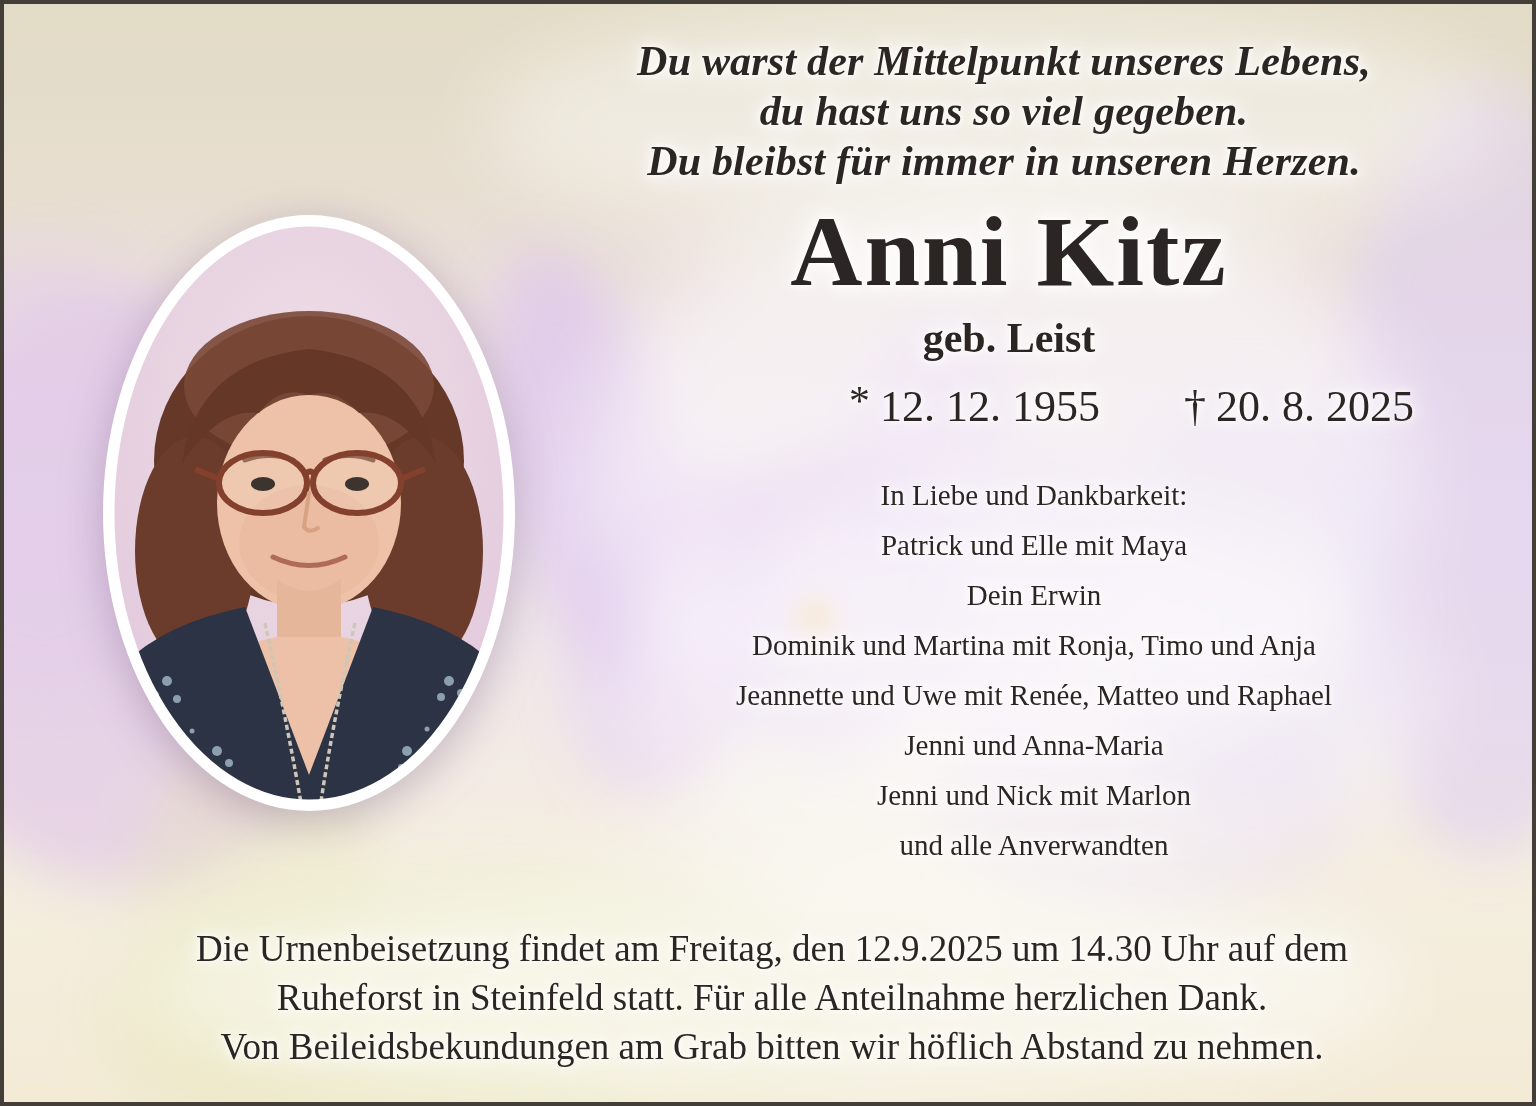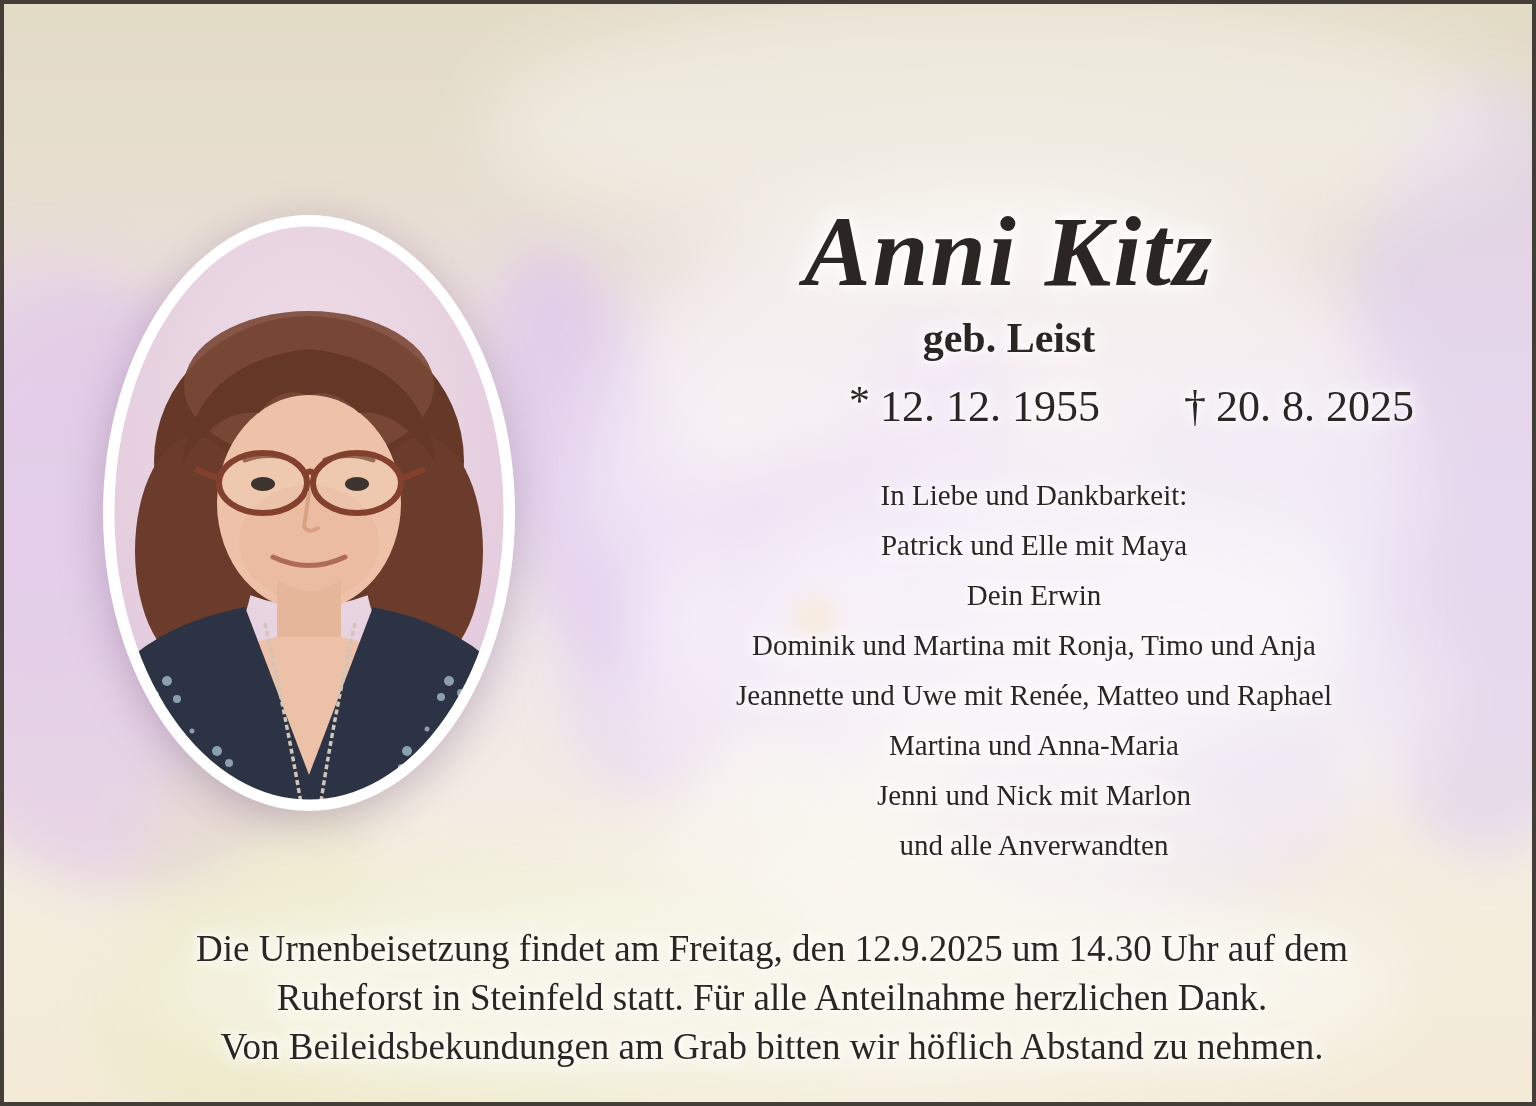--- a/index.html
+++ b/index.html
@@ -25,21 +25,21 @@
   }
   .quote{
     position:absolute;top:32px;left:520px;width:960px;
     font-size:42px;line-height:50px;font-style:italic;font-weight:600;
     text-align:center;letter-spacing:.2px;
   }
   .name-block{
     position:absolute;top:192px;left:600px;width:810px;text-align:center;
   }
   .deceased-name{
-    font-size:100px;line-height:112px;font-style:italic;font-weight:600;
+    font-size:100px;line-height:112px;font-weight:600;
     letter-spacing:2px;
   }
   .maiden{
     font-size:42px;line-height:48px;margin-top:6px;font-weight:bold;
   }
   .dates{
     position:absolute;top:378px;left:600px;width:810px;
     display:flex;justify-content:flex-end;gap:84px;
     font-size:44px;line-height:50px;
   }
@@ -173,20 +173,25 @@
           <circle cx="330" cy="518" r="2.5"></circle>
           <circle cx="268" cy="585" r="3"></circle>
       </g>
 
       <path d="M168,412 Q192,520 206,604" stroke="#cfc6b8" stroke-width="3.5" fill="none" stroke-dasharray="5 3"></path>
       <path d="M258,412 Q234,520 222,604" stroke="#cfc6b8" stroke-width="3.5" fill="none" stroke-dasharray="5 3"></path>
     </g>
     <ellipse cx="212" cy="302" rx="199" ry="291" fill="none" stroke="#ffffff" stroke-width="9"></ellipse>
   </svg>
 
+  <div class="quote glow">
+    <div>Du warst der Mittelpunkt unseres Lebens,</div>
+    <div>du hast uns so viel gegeben.</div>
+    <div>Du bleibst für immer in unseren Herzen.</div>
+  </div>
 
   <div class="name-block">
     <div class="deceased-name glow">Anni Kitz</div>
     <div class="maiden glow">geb. Leist</div>
   </div>
 
   <div class="dates glow">
     <div class="date-item">
       <span class="sym-birth">*</span><span>12. 12. 1955</span>
     </div>
@@ -194,21 +199,21 @@
       <span class="sym-death">†</span><span>20. 8. 2025</span>
     </div>
   </div>
 
   <div class="family glow">
     <div>In Liebe und Dankbarkeit:</div>
     <div>Patrick und Elle mit Maya</div>
     <div>Dein Erwin</div>
     <div>Dominik und Martina mit Ronja, Timo und Anja</div>
     <div>Jeannette und Uwe mit Renée, Matteo und Raphael</div>
-    <div>Martina und Anna-Maria</div>
+    <div>Jenni und Anna-Maria</div>
     <div>Jenni und Nick mit Marlon</div>
     <div>und alle Anverwandten</div>
   </div>
 
   <div class="funeral glow">
     <div>Die Urnenbeisetzung findet am Freitag, den 12.9.2025 um 14.30 Uhr auf dem</div>
     <div>Ruheforst in Steinfeld statt. Für alle Anteilnahme herzlichen Dank.</div>
     <div>Von Beileidsbekundungen am Grab bitten wir höflich Abstand zu nehmen.</div>
   </div>
 

